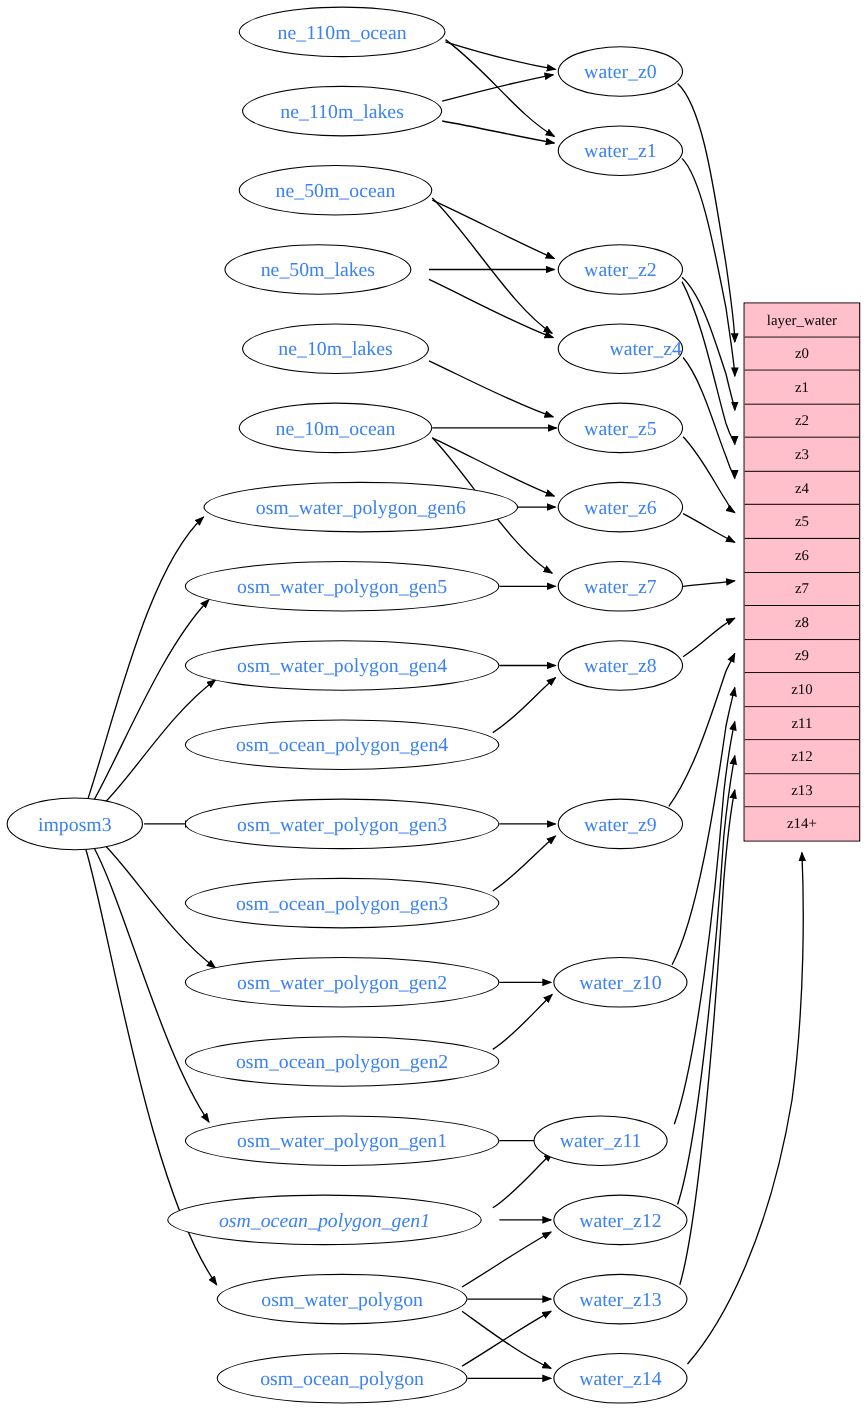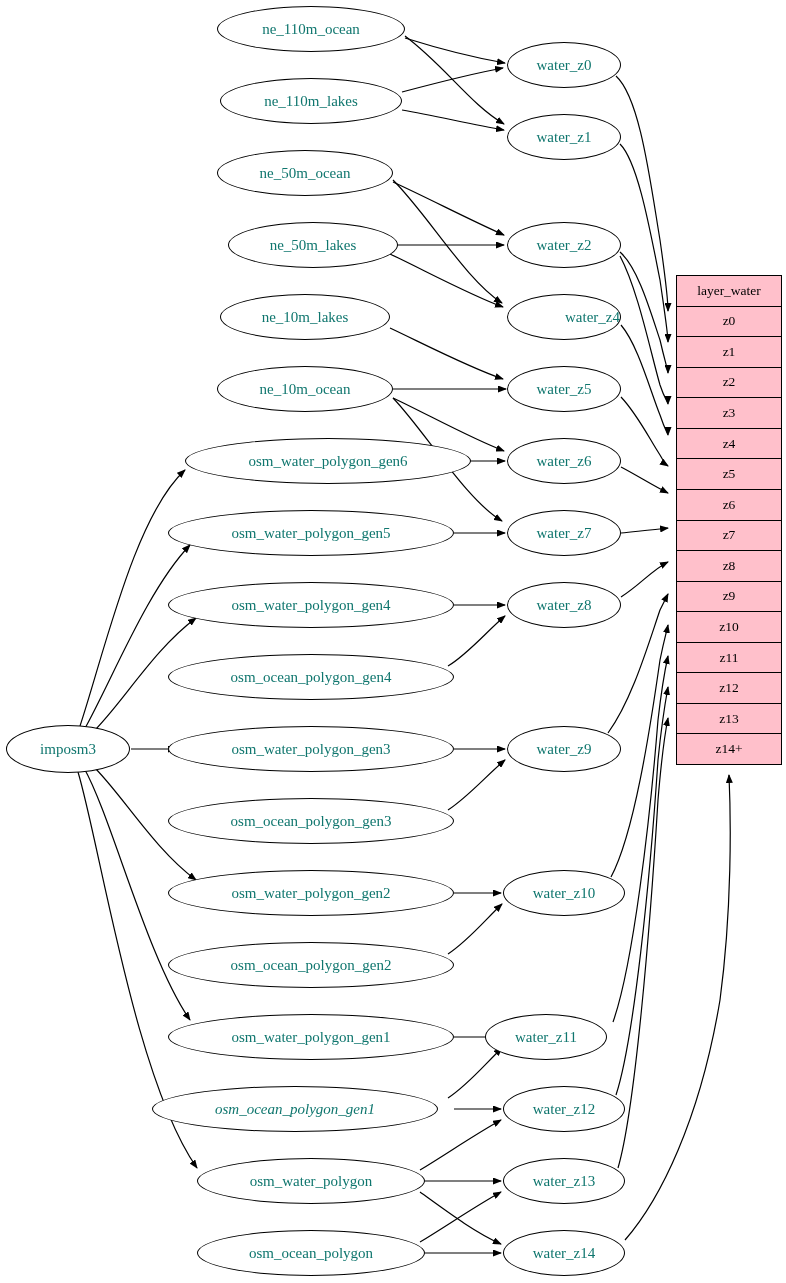--- a/index.html
+++ b/index.html
@@ -27,22 +27,22 @@
   }
   .node-ellipse {
     position: absolute;
     box-sizing: border-box;
     border: 1px solid #000000;
     border-radius: 50%;
     background: #ffffff;
     display: flex;
     align-items: center;
     justify-content: center;
-    font-size: 15px;
-    color: #0f766e;
+    font-size: 18px;
+    color: #3b82f6;
     white-space: nowrap;
   }
   .record-table {
     position: absolute;
     box-sizing: border-box;
     border: 1px solid #000000;
     background: #ffc0cb;
     display: flex;
     flex-direction: column;
   }
@@ -132,21 +132,21 @@
       </div>
       <div class="node-ellipse" style="left: 217px; top: 6px; width: 188px; height: 46px;">
         <span>ne_110m_ocean</span>
       </div>
       <div class="node-ellipse" style="left: 220px; top: 78px; width: 182px; height: 46px;">
         <span>ne_110m_lakes</span>
       </div>
       <div class="node-ellipse" style="left: 217px; top: 150px; width: 176px; height: 46px;">
         <span>ne_50m_ocean</span>
       </div>
-      <div class="node-ellipse" style="left: 228px; top: 222px; width: 170px; height: 46px;">
+      <div class="node-ellipse" style="left: 204px; top: 222px; width: 170px; height: 46px;">
         <span>ne_50m_lakes</span>
       </div>
       <div class="node-ellipse" style="left: 220px; top: 294px; width: 170px; height: 46px;">
         <span>ne_10m_lakes</span>
       </div>
       <div class="node-ellipse" style="left: 217px; top: 366px; width: 176px; height: 46px;">
         <span>ne_10m_ocean</span>
       </div>
       <div class="node-ellipse" style="left: 185px; top: 438px; width: 286px; height: 46px;">
         <span>osm_water_polygon_gen6</span>

